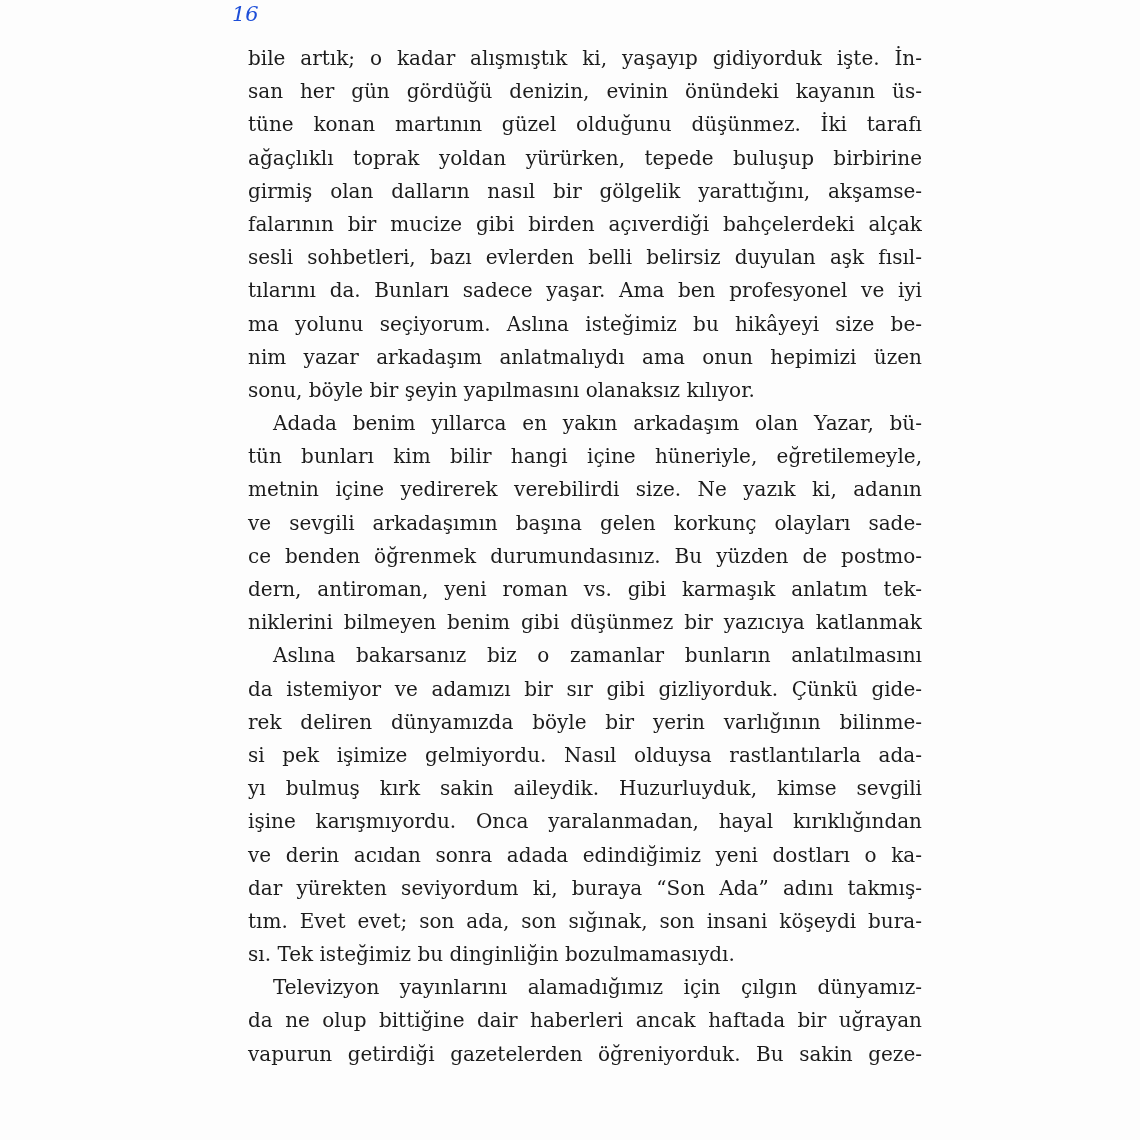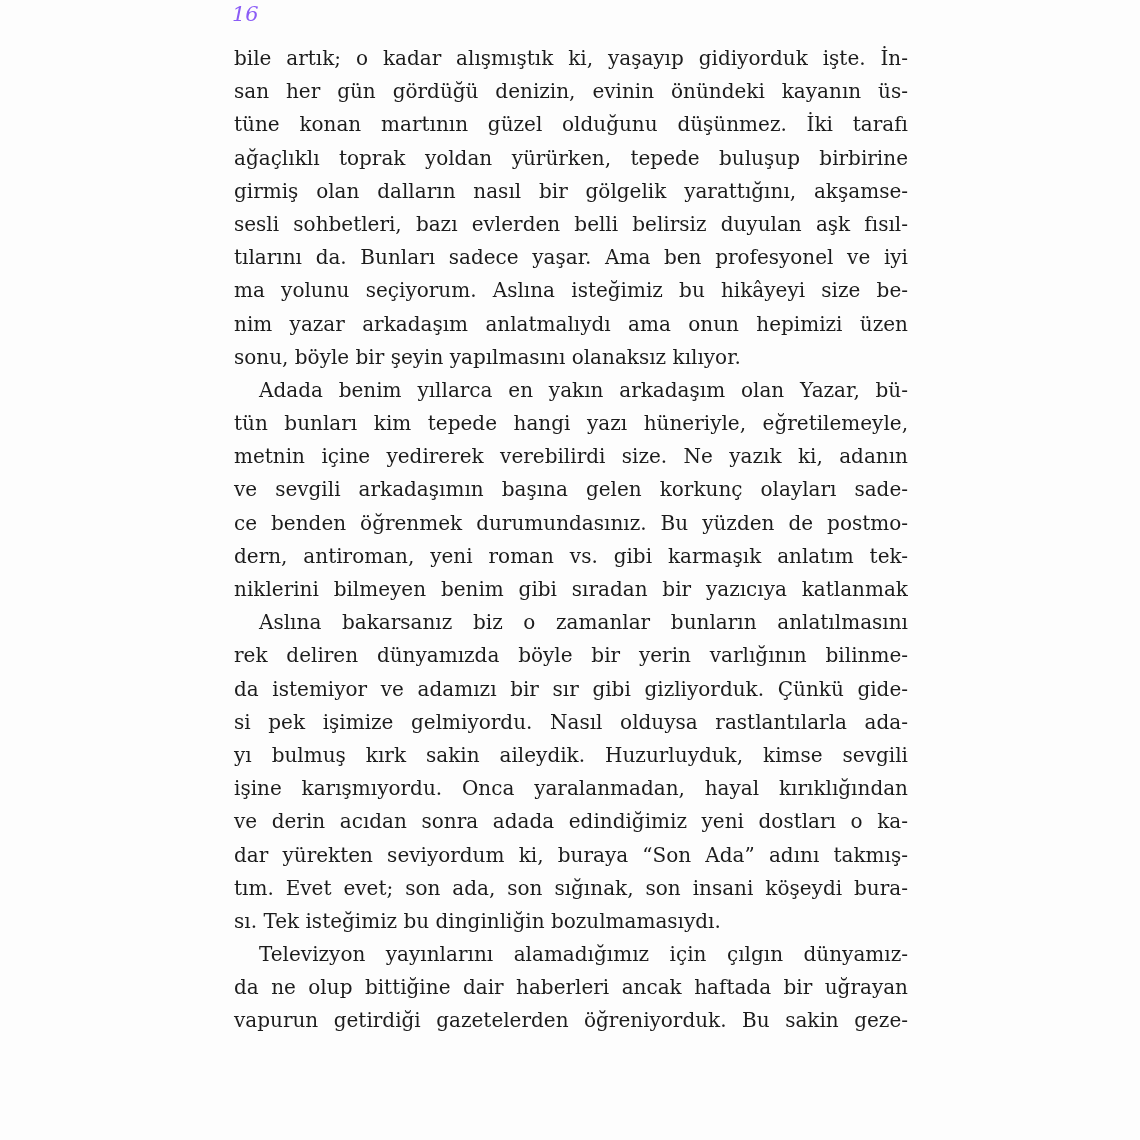--- a/index.html
+++ b/index.html
@@ -16,25 +16,25 @@
     font-family: "DejaVu Serif", "Liberation Serif", serif;
     color: #1c1c1c;
   }
   .page-number {
     position: absolute;
     left: 232px;
     top: 0px;
     font-size: 21px;
     font-style: italic;
     line-height: 28px;
-    color: #8b5cf6;
+    color: #1d4ed8;
   }
   .text-block {
     position: absolute;
-    left: 234px;
+    left: 248px;
     top: 42px;
     width: 674px;
   }
   .para { margin: 0; padding: 0; }
   .line {
     font-size: 20px;
     line-height: 33.2px;
     height: 33.2px;
     white-space: nowrap;
     text-align: justify;
@@ -54,39 +54,40 @@
 
 <div class="page">
   <div class="page-number">16</div>
   <div class="text-block" id="text-block">
       <div class="para">
         <div class="line">bile artık; o kadar alışmıştık ki, yaşayıp gidiyorduk işte. İn-</div>
         <div class="line">san her gün gördüğü denizin, evinin önündeki kayanın üs-</div>
         <div class="line">tüne konan martının güzel olduğunu düşünmez. İki tarafı</div>
         <div class="line">ağaçlıklı toprak yoldan yürürken, tepede buluşup birbirine</div>
         <div class="line">girmiş olan dalların nasıl bir gölgelik yarattığını, akşamse-</div>
+        <div class="line">falarının bir mucize gibi birden açıverdiği bahçelerdeki alçak</div>
         <div class="line">sesli sohbetleri, bazı evlerden belli belirsiz duyulan aşk fısıl-</div>
         <div class="line">tılarını da. Bunları sadece yaşar. Ama ben profesyonel ve iyi</div>
         <div class="line">ma yolunu seçiyorum. Aslına isteğimiz bu hikâyeyi size be-</div>
         <div class="line">nim yazar arkadaşım anlatmalıydı ama onun hepimizi üzen</div>
         <div class="line end">sonu, böyle bir şeyin yapılmasını olanaksız kılıyor.</div>
       </div>
       <div class="para">
         <div class="line indent">Adada benim yıllarca en yakın arkadaşım olan Yazar, bü-</div>
-        <div class="line">tün bunları kim tepede hangi yazı hüneriyle, eğretilemeyle,</div>
+        <div class="line">tün bunları kim bilir hangi içine hüneriyle, eğretilemeyle,</div>
         <div class="line">metnin içine yedirerek verebilirdi size. Ne yazık ki, adanın</div>
         <div class="line">ve sevgili arkadaşımın başına gelen korkunç olayları sade-</div>
         <div class="line">ce benden öğrenmek durumundasınız. Bu yüzden de postmo-</div>
         <div class="line">dern, antiroman, yeni roman vs. gibi karmaşık anlatım tek-</div>
-        <div class="line">niklerini bilmeyen benim gibi sıradan bir yazıcıya katlanmak</div>
+        <div class="line">niklerini bilmeyen benim gibi düşünmez bir yazıcıya katlanmak</div>
       </div>
       <div class="para">
         <div class="line indent">Aslına bakarsanız biz o zamanlar bunların anlatılmasını</div>
+        <div class="line">da istemiyor ve adamızı bir sır gibi gizliyorduk. Çünkü gide-</div>
         <div class="line">rek deliren dünyamızda böyle bir yerin varlığının bilinme-</div>
-        <div class="line">da istemiyor ve adamızı bir sır gibi gizliyorduk. Çünkü gide-</div>
         <div class="line">si pek işimize gelmiyordu. Nasıl olduysa rastlantılarla ada-</div>
         <div class="line">yı bulmuş kırk sakin aileydik. Huzurluyduk, kimse sevgili</div>
         <div class="line">işine karışmıyordu. Onca yaralanmadan, hayal kırıklığından</div>
         <div class="line">ve derin acıdan sonra adada edindiğimiz yeni dostları o ka-</div>
         <div class="line">dar yürekten seviyordum ki, buraya “Son Ada” adını takmış-</div>
         <div class="line">tım. Evet evet; son ada, son sığınak, son insani köşeydi bura-</div>
         <div class="line end">sı. Tek isteğimiz bu dinginliğin bozulmamasıydı.</div>
       </div>
       <div class="para">
         <div class="line indent">Televizyon yayınlarını alamadığımız için çılgın dünyamız-</div>

